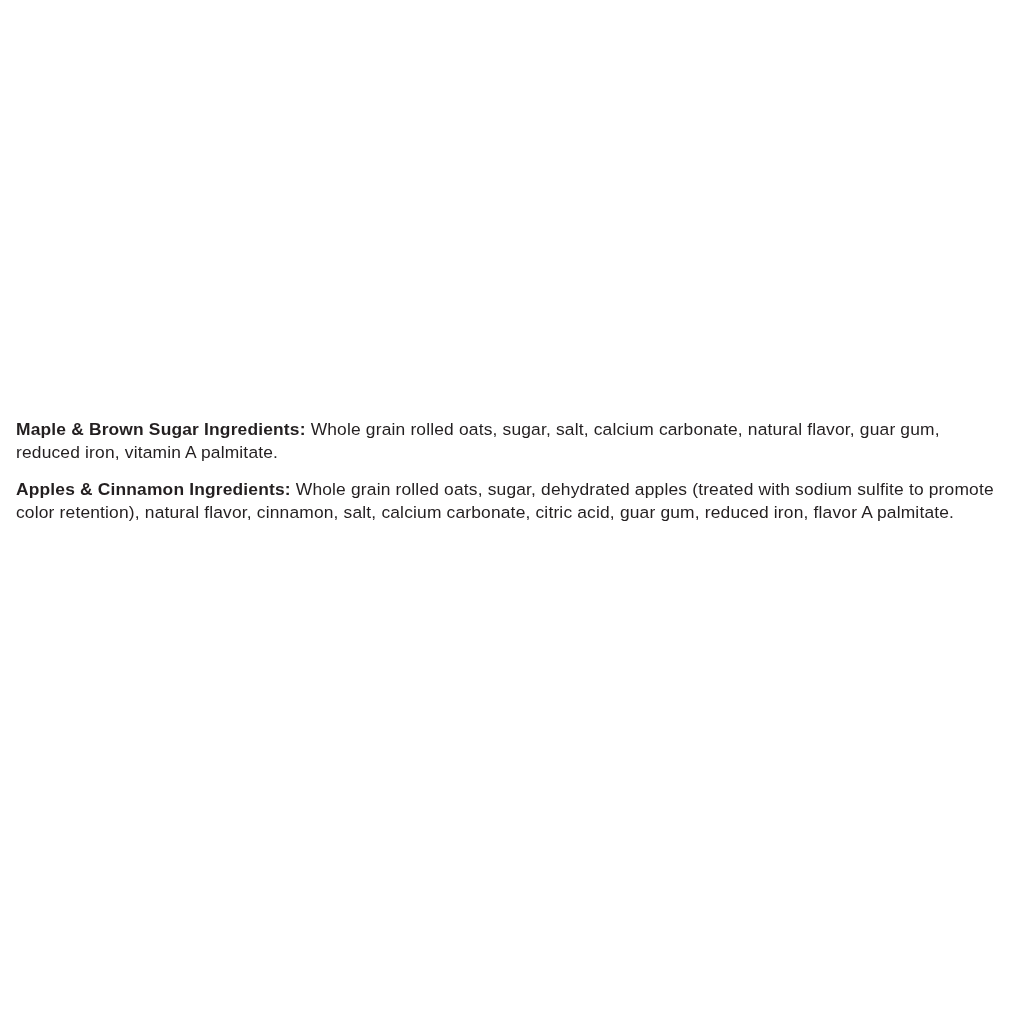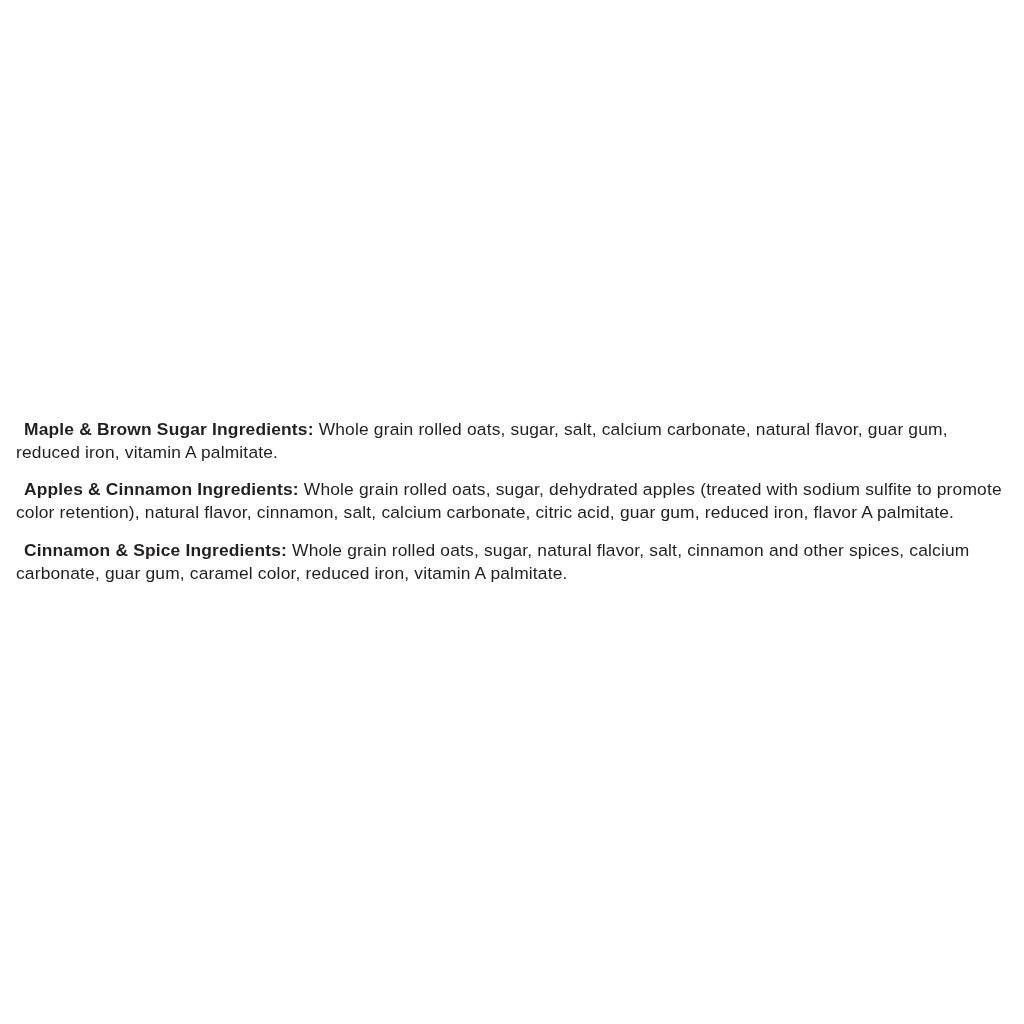--- a/index.html
+++ b/index.html
@@ -32,32 +32,30 @@
     letter-spacing: 0.01em;
     margin: 0 0 14px 0;
     text-align: left;
     color: #231f20;
   }
   .ingredient-paragraph:last-child {
     margin-bottom: 0;
   }
   .ingredient-label {
     font-weight: bold;
-    margin-left: 8px;
   }
   .ingredient-text {
     font-weight: normal;
   }
 </style>
 </head>
 <body>
 
 <div class="page">
   <div class="ingredients-block">
 
     <p class="ingredient-paragraph"><span class="ingredient-label">Maple &amp; Brown Sugar Ingredients:</span><span class="ingredient-text"> Whole grain rolled oats, sugar, salt, calcium carbonate, natural flavor, guar gum, reduced iron, vitamin A palmitate.</span></p>
 
     <p class="ingredient-paragraph"><span class="ingredient-label">Apples &amp; Cinnamon Ingredients:</span><span class="ingredient-text"> Whole grain rolled oats, sugar, dehydrated apples (treated with sodium sulfite to promote color retention), natural flavor, cinnamon, salt, calcium carbonate, citric acid, guar gum, reduced iron, flavor A palmitate.</span></p>
 
-    <p class="ingredient-paragraph"><span class="ingredient-label">Cinnamon &amp; Spice Ingredients:</span><span class="ingredient-text"> Whole grain rolled oats, sugar, natural flavor, salt, cinnamon and other spices, calcium carbonate, guar gum, caramel color, reduced iron, vitamin A palmitate.</span></p>
 
   </div>
 </div>
 
 </body></html>

